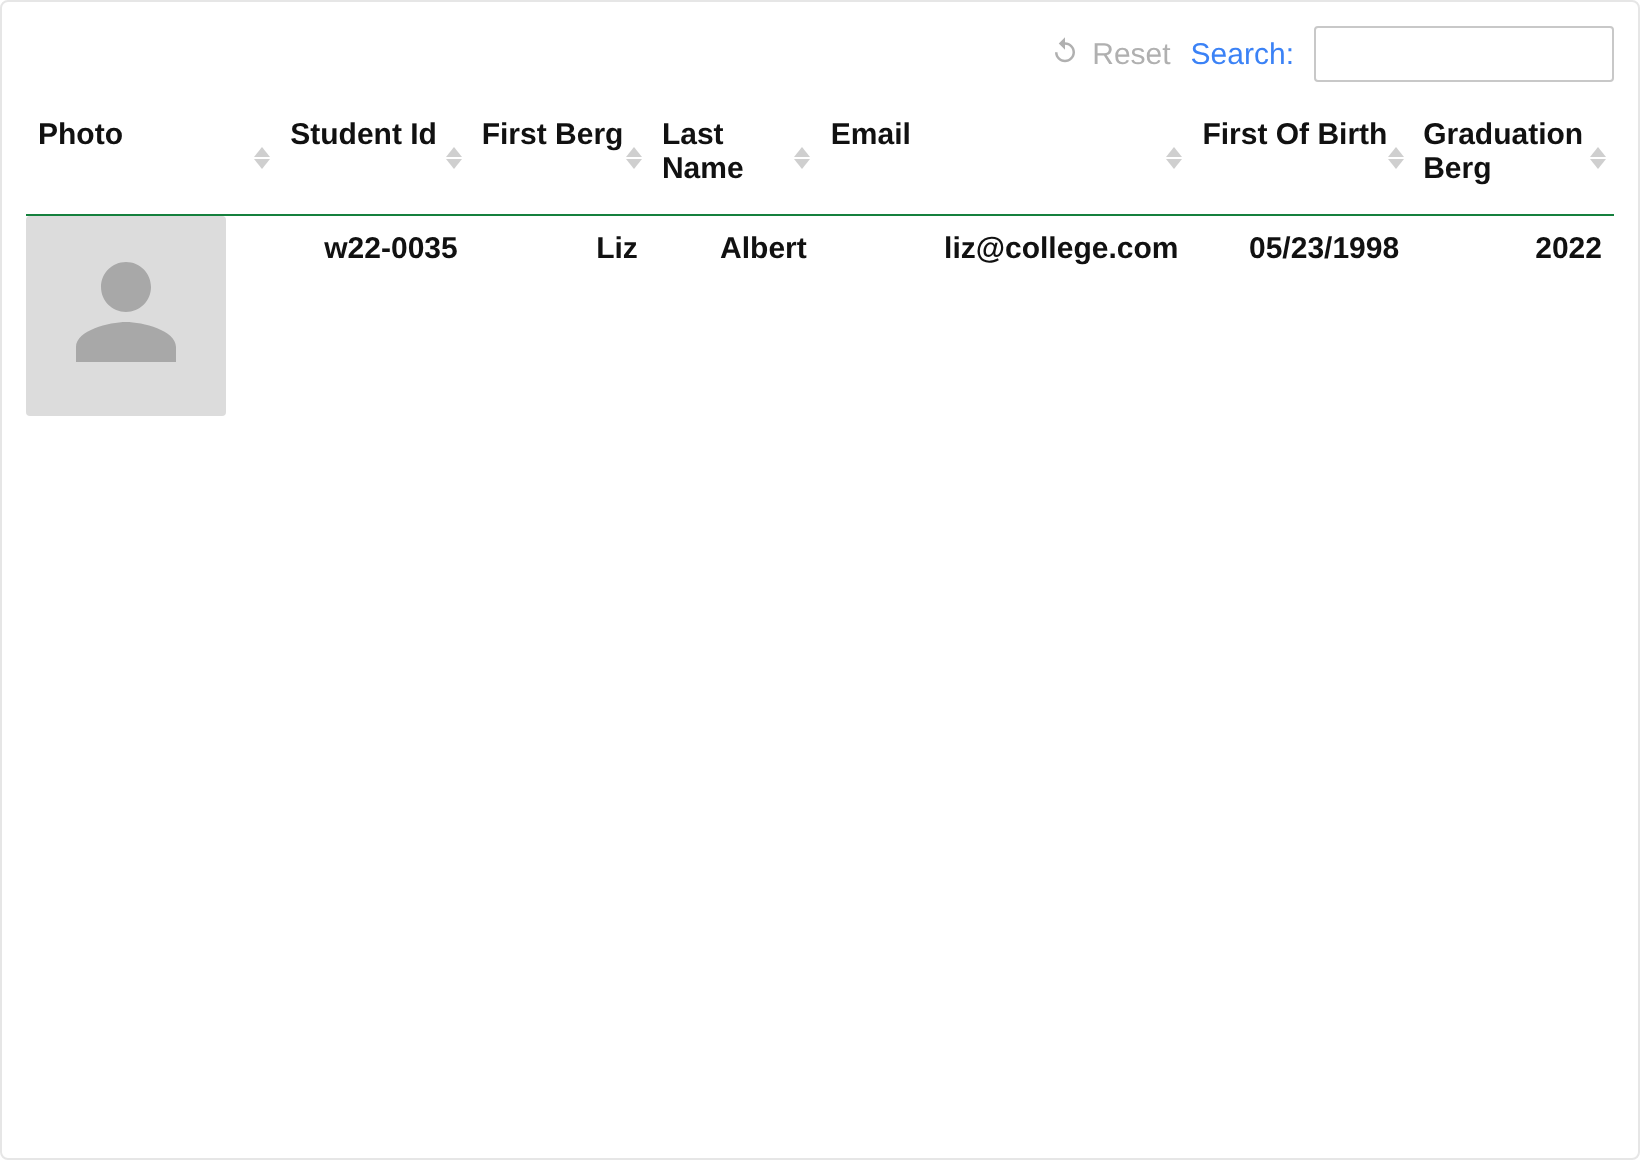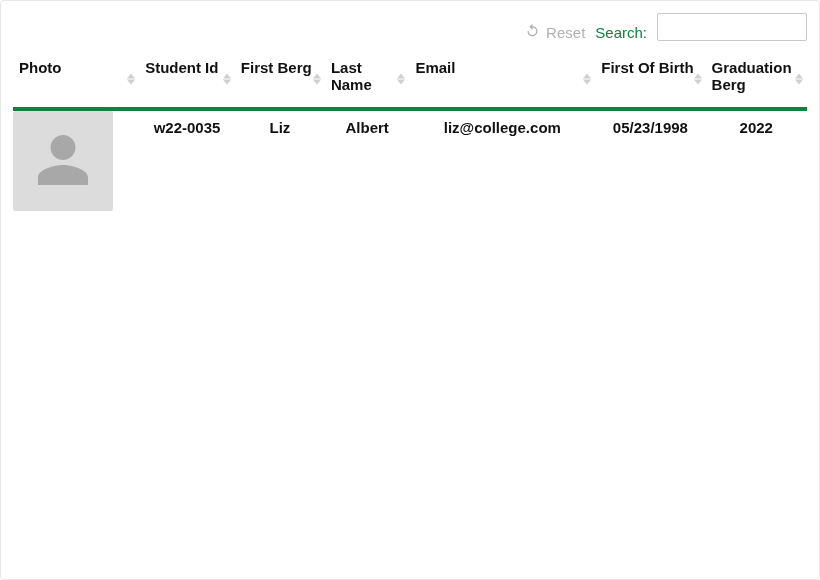--- a/index.html
+++ b/index.html
@@ -14,36 +14,36 @@
     min-height: 580px;
     margin: 0 auto;
     border: 1px solid #e6e6e6;
     border-radius: 4px;
     padding: 0 12px 12px 12px;
   }
 
   
   .controls {
     display: flex;
-    align-items: flex-end;
+    align-items: center;
     justify-content: flex-end;
     gap: 10px;
     padding: 12px 0 10px 0;
   }
   .reset {
     display: inline-flex;
     align-items: center;
     gap: 6px;
     color: #b0b0b0;
     font-size: 15px;
     cursor: pointer;
   }
   .reset svg { width: 15px; height: 15px; fill: #b0b0b0; }
   .search-label {
-    color: #15803d;
+    color: #3b82f6;
     font-size: 15px;
   }
   .search-input {
     width: 150px;
     height: 28px;
     border: 1px solid #c8c8c8;
     border-radius: 2px;
     padding: 2px 6px;
     font-size: 14px;
   }
@@ -54,42 +54,42 @@
     border-collapse: collapse;
     table-layout: fixed;
   }
   thead th {
     text-align: left;
     font-weight: 700;
     font-size: 15px;
     padding: 8px 6px 14px 6px;
     vertical-align: top;
     position: relative;
-    border-bottom: 4px solid #15803d;
+    border-bottom: 1px solid #15803d;
   }
   .sort {
     position: absolute;
     right: 4px;
     top: 50%;
     transform: translateY(-50%);
     display: flex;
     flex-direction: column;
     gap: 1px;
     cursor: pointer;
   }
   .sort span {
     width: 0; height: 0;
     border-left: 4px solid transparent;
     border-right: 4px solid transparent;
   }
   .sort .up   { border-bottom: 5px solid #cfcfcf; }
   .sort .down { border-top: 5px solid #cfcfcf; }
 
   tbody td {
-    text-align: center;
+    text-align: right;
     font-size: 15px;
     font-weight: 600;
     vertical-align: top;
     padding: 8px 6px;
   }
   tbody td.photo-cell { padding: 0 6px 0 0; }
   .photo-ph {
     width: 100px;
     height: 100px;
     background: #dcdcdc;

